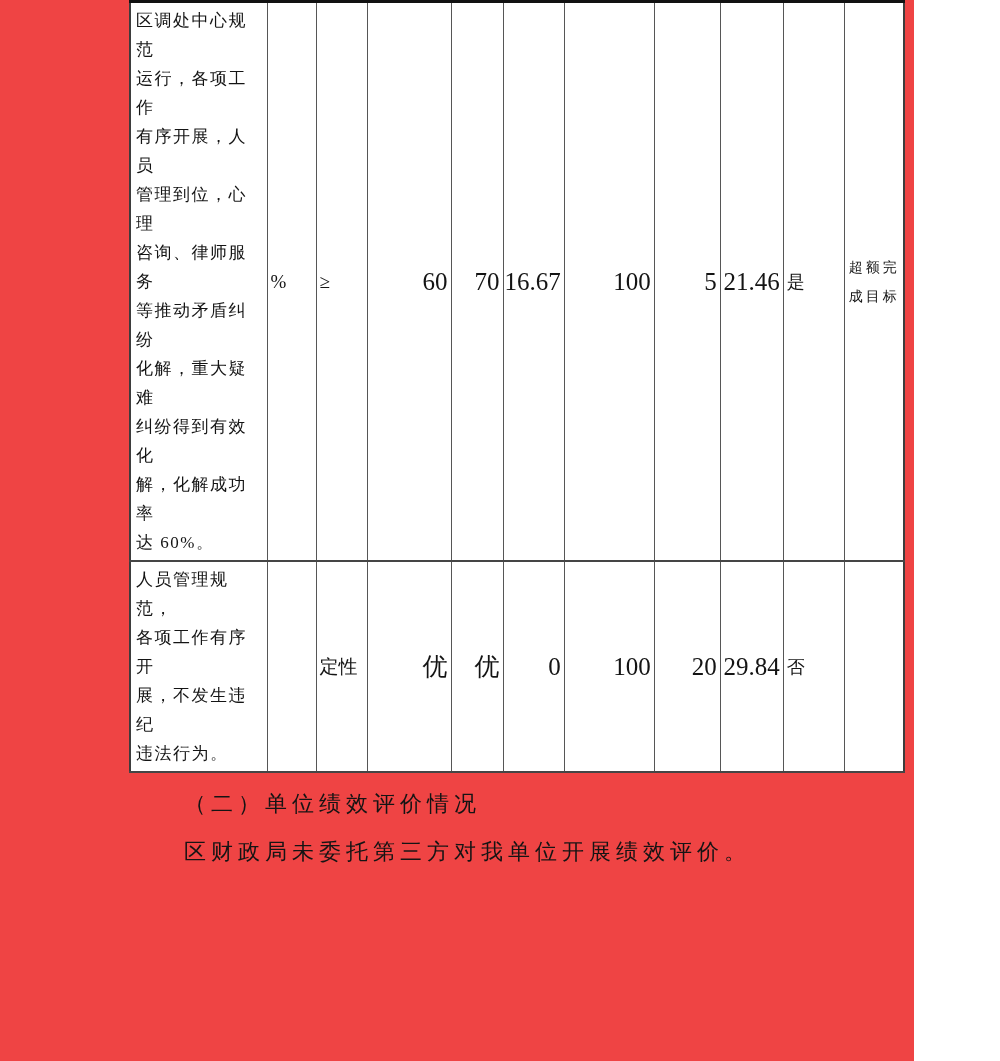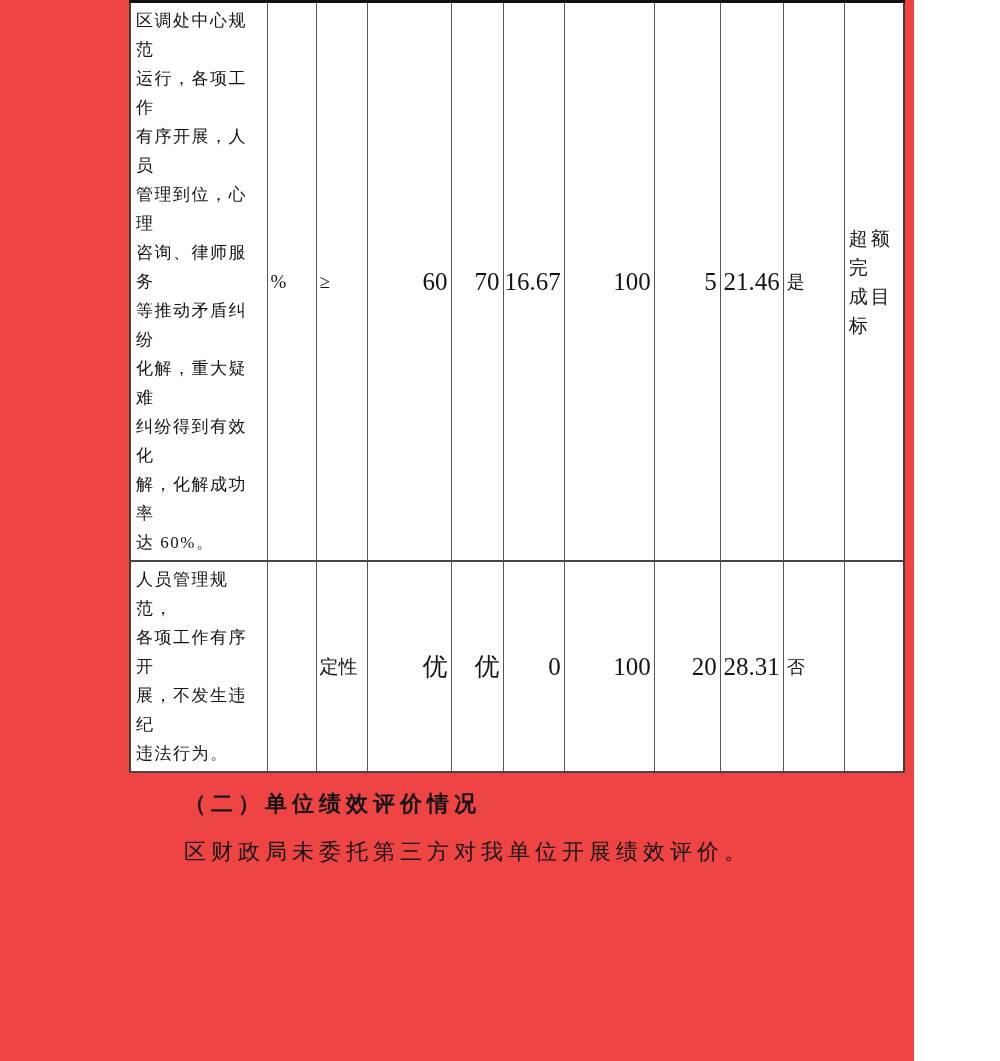--- a/index.html
+++ b/index.html
@@ -58,40 +58,40 @@
     font-size: 25px;
     text-align: right;
     padding-right: 3px;
   }
   td.c-flag {
     font-size: 18px;
     text-align: left;
     padding-left: 3px;
   }
   td.c-note {
-    font-size: 19px;
+    font-size: 14px;
     line-height: 29px;
     letter-spacing: 3px;
     text-align: left;
     padding: 2px 2px 2px 4px;
   }
 
   
   #content {
     position: absolute;
     left: 105px;
     top: 716px;
     width: 832px;
     font-size: 22px;
     line-height: 48px;
     letter-spacing: 5px;
   }
   #content .spacer { height: 64px; }
   .sec-heading {
-    font-weight: bold;
+    font-weight: normal;
     text-indent: 79px;
     white-space: pre-line;
   }
   .sec-para {
     text-indent: 79px;
     white-space: pre-line;
   }
 </style>
 </head>
 <body>
@@ -141,21 +141,21 @@
 各项工作有序开
 展，不发生违纪
 违法行为。</td>
       <td class="c-sym"></td>
       <td class="c-sym">定性</td>
       <td class="c-num">优</td>
       <td class="c-num">优</td>
       <td class="c-num">0</td>
       <td class="c-num">100</td>
       <td class="c-num">20</td>
-      <td class="c-num">28.31</td>
+      <td class="c-num">29.84</td>
       <td class="c-flag">否</td>
       <td class="c-note"></td>
     </tr>
   </tbody>
     </table>
 
   <div id="content">
     <div class="spacer"></div>
     <div class="sec-heading">（二）单位绩效评价情况</div>
     <div class="sec-para">区财政局未委托第三方对我单位开展绩效评价。</div>

